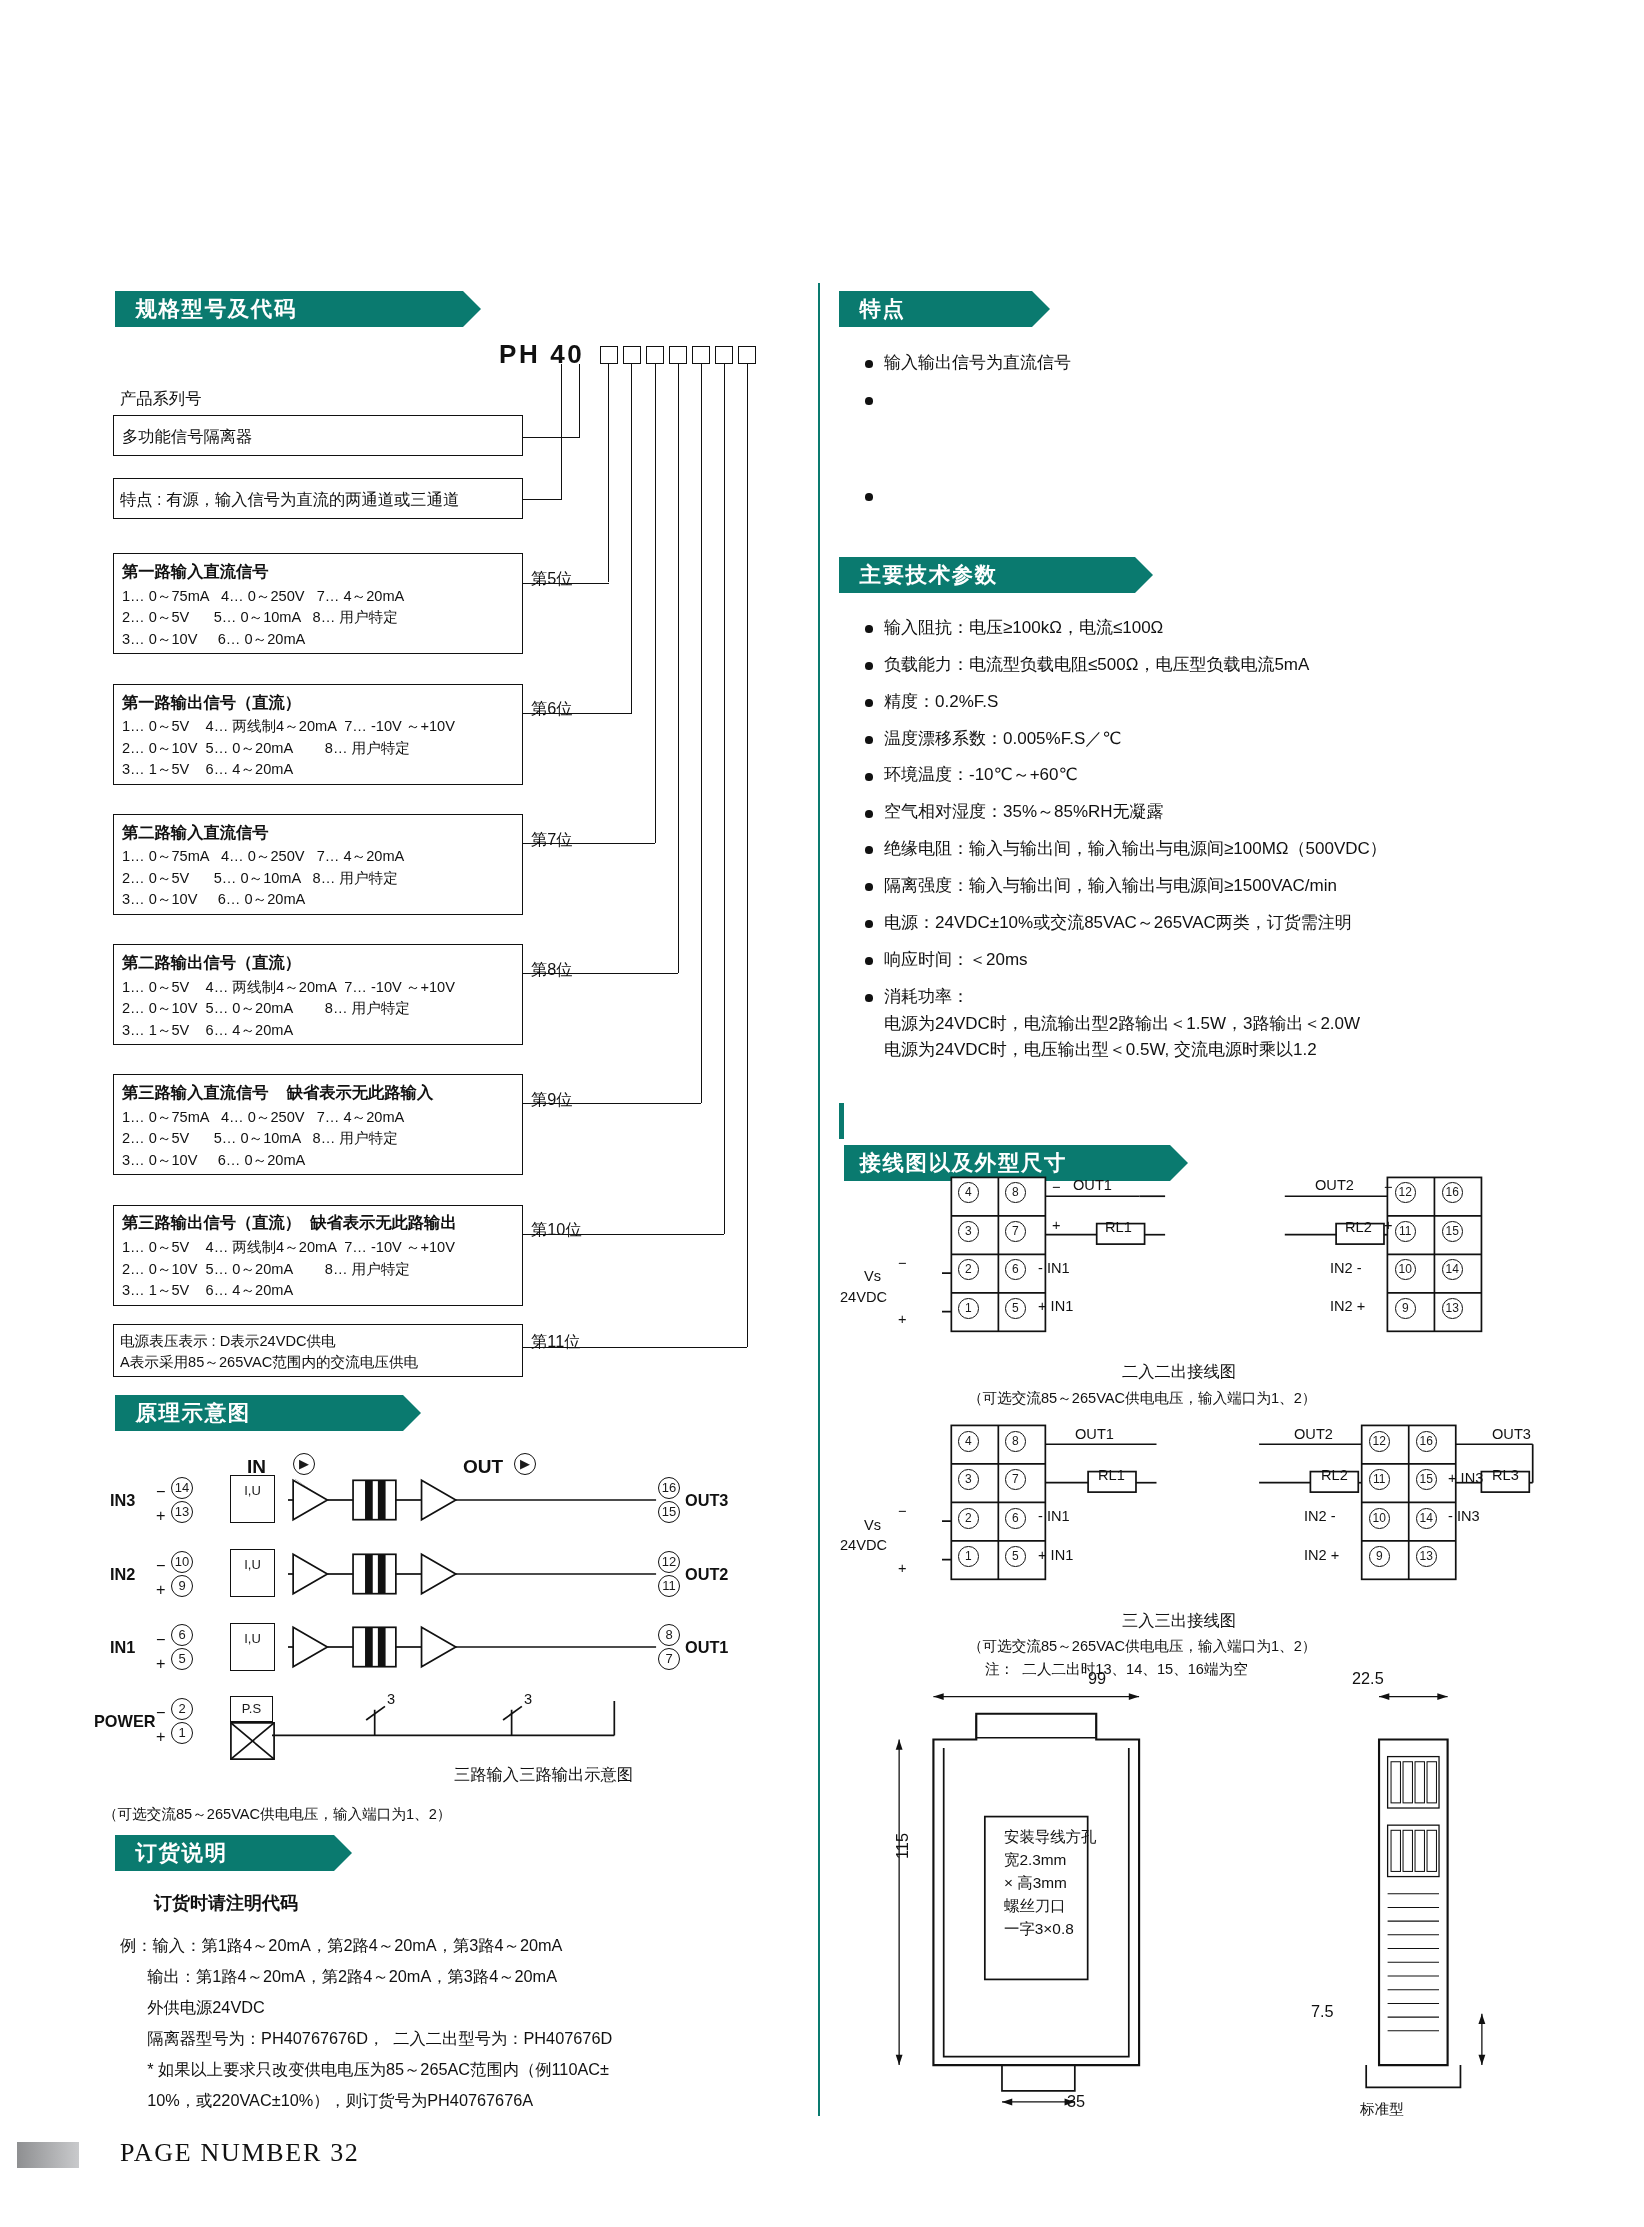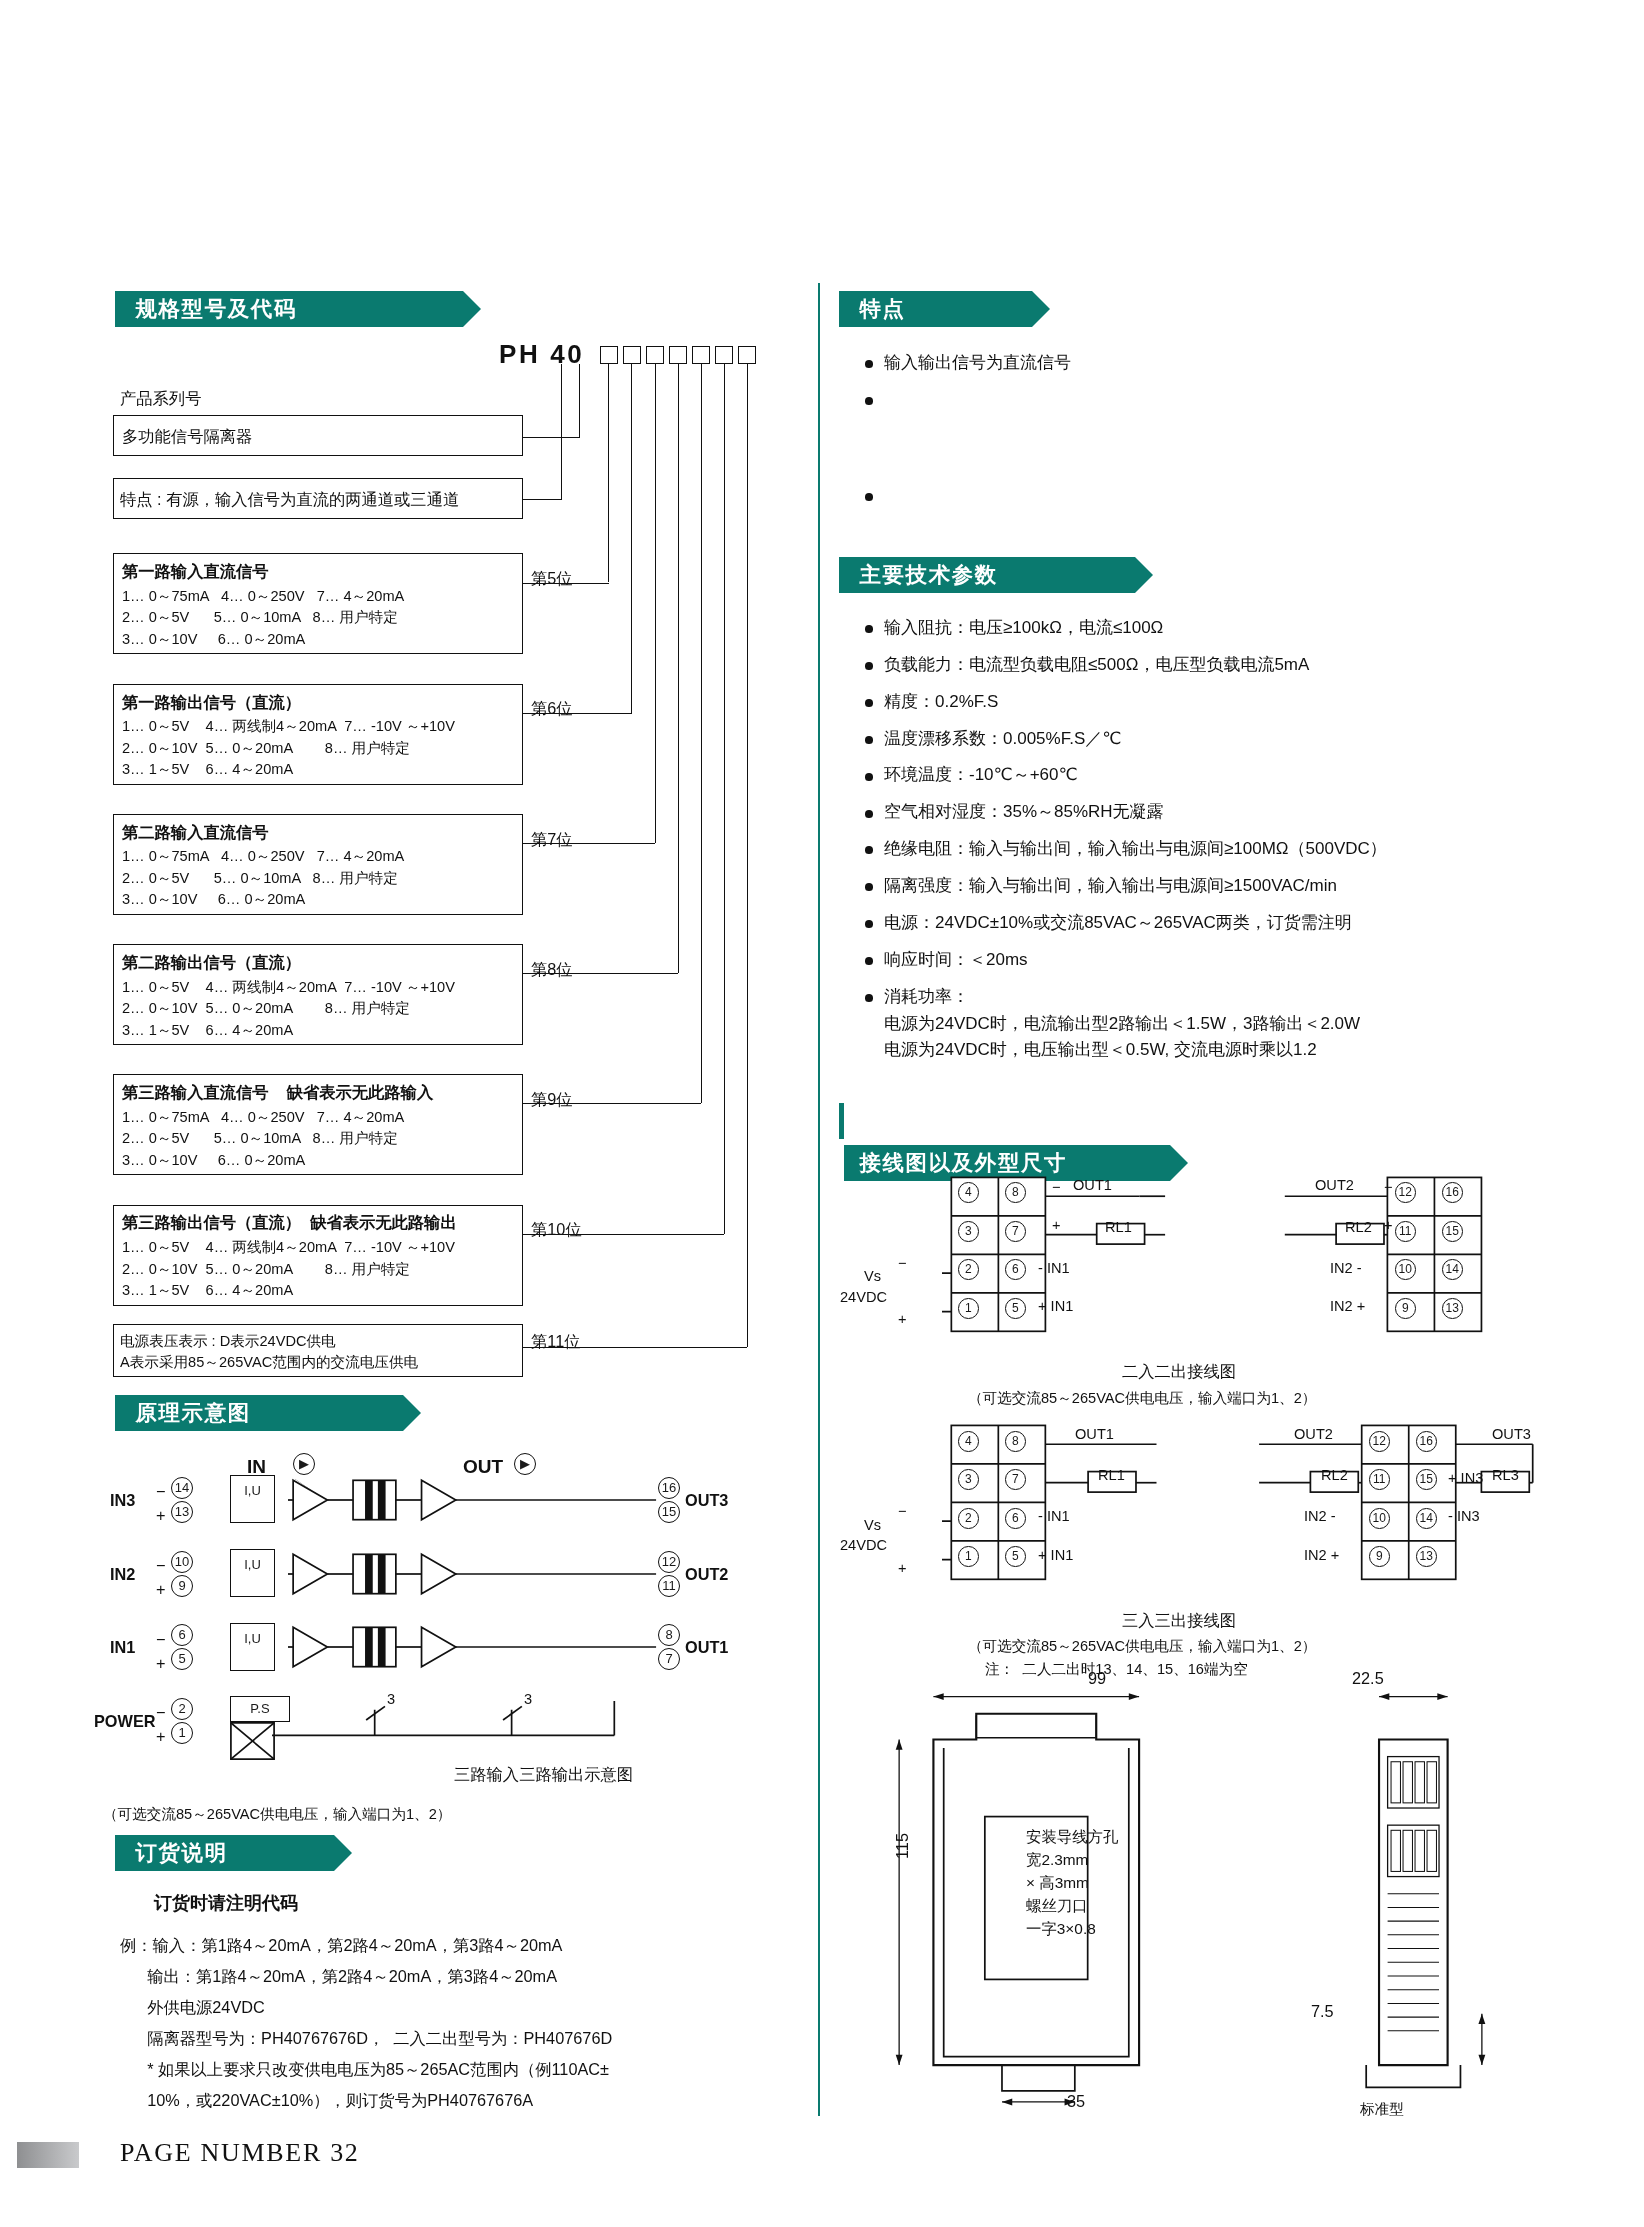--- a/index.html
+++ b/index.html
@@ -225,21 +225,21 @@
     <line x1="126" y1="35" x2="156" y2="35" stroke="#111" stroke-width="2"></line>
     <line x1="196" y1="35" x2="430" y2="35" stroke="#111" stroke-width="2"></line>
     <line x1="0" y1="35" x2="6" y2="35" stroke="#111" stroke-width="2"></line>
   </svg>
 
   <div class="t tb" style="left:94px;top:1710px;">POWER</div>
   <div class="t" style="left:156px;top:1701px;">−</div>
   <div class="circ" style="left:171px;top:1698px;">2</div>
   <div class="t" style="left:156px;top:1725px;">+</div>
   <div class="circ" style="left:171px;top:1722px;">1</div>
-  <div class="rect" style="left:230px;top:1696px;width:60px;height:26px;line-height:24px;">P.S</div>
+  <div class="rect" style="left:230px;top:1696px;width:43px;height:26px;line-height:24px;">P.S</div>
   <svg style="position:absolute;left:230px;top:1722px;" width="45" height="38" viewBox="0 0 52 44">
     <rect x="1" y="1" width="50" height="42" fill="#fff" stroke="#111" stroke-width="2"></rect>
     <line x1="1" y1="1" x2="51" y2="43" stroke="#111" stroke-width="2"></line>
     <line x1="51" y1="1" x2="1" y2="43" stroke="#111" stroke-width="2"></line>
   </svg>
   <svg style="position:absolute;left:272px;top:1701px;" width="445" height="62" viewBox="0 0 520 72">
     <line x1="0" y1="40" x2="400" y2="40" stroke="#111" stroke-width="2"></line>
     <line x1="120" y1="40" x2="120" y2="10" stroke="#111" stroke-width="2"></line>
     <line x1="110" y1="22" x2="132" y2="6" stroke="#111" stroke-width="2"></line>
     <line x1="280" y1="40" x2="280" y2="10" stroke="#111" stroke-width="2"></line>
@@ -482,21 +482,21 @@
 
     <line x1="700" y1="380" x2="700" y2="440" stroke="#111" stroke-width="1.5"></line>
     <polygon points="700,380 696,392 704,392" fill="#111"></polygon>
     <polygon points="700,440 696,428 704,428" fill="#111"></polygon>
   </svg>
   <div class="t" style="left:1088px;top:1667px;">99</div>
   <div class="t" style="left:891px;top:1859px;transform:rotate(-90deg);transform-origin:left top;">115</div>
   <div class="t" style="left:1067px;top:2090px;">35</div>
   <div class="t" style="left:1352px;top:1667px;">22.5</div>
   <div class="t" style="left:1311px;top:2000px;">7.5</div>
-  <div class="bulletline" style="left:1004px;top:1825px;font-size:15.4px;line-height:23px;margin-left:22px;">安装导线方孔
+  <div class="bulletline" style="left:1004px;top:1825px;font-size:15.4px;line-height:23px;">安装导线方孔
 宽2.3mm
 × 高3mm
 螺丝刀口
 一字3×0.8</div>
   <div class="t small" style="left:1360px;top:2099px;">标准型</div>
 
   <div class="footer-bar"></div>
   <div class="footer-txt">PAGE NUMBER  32</div>
 
 </div>

